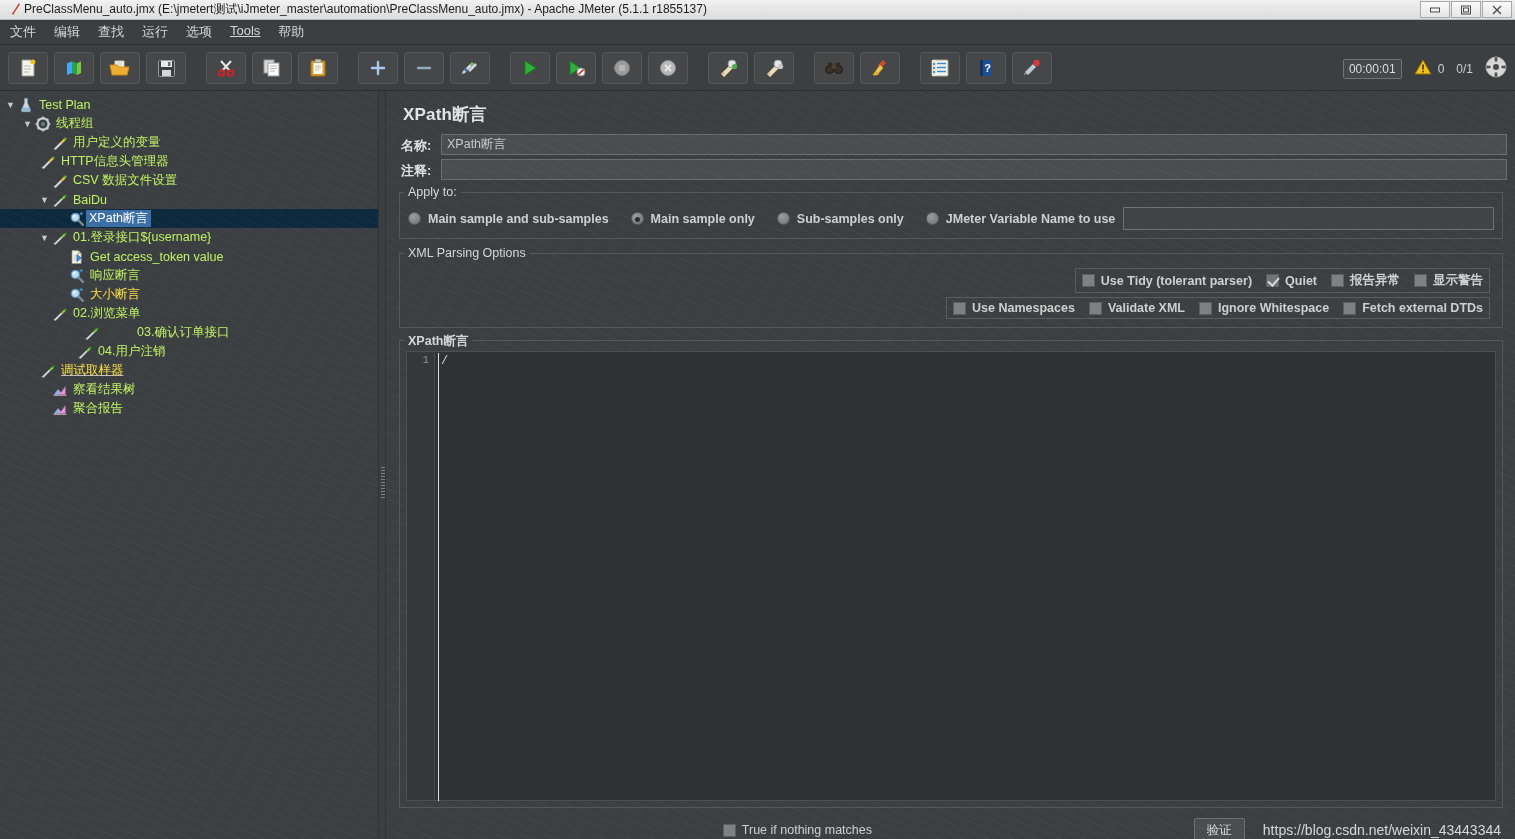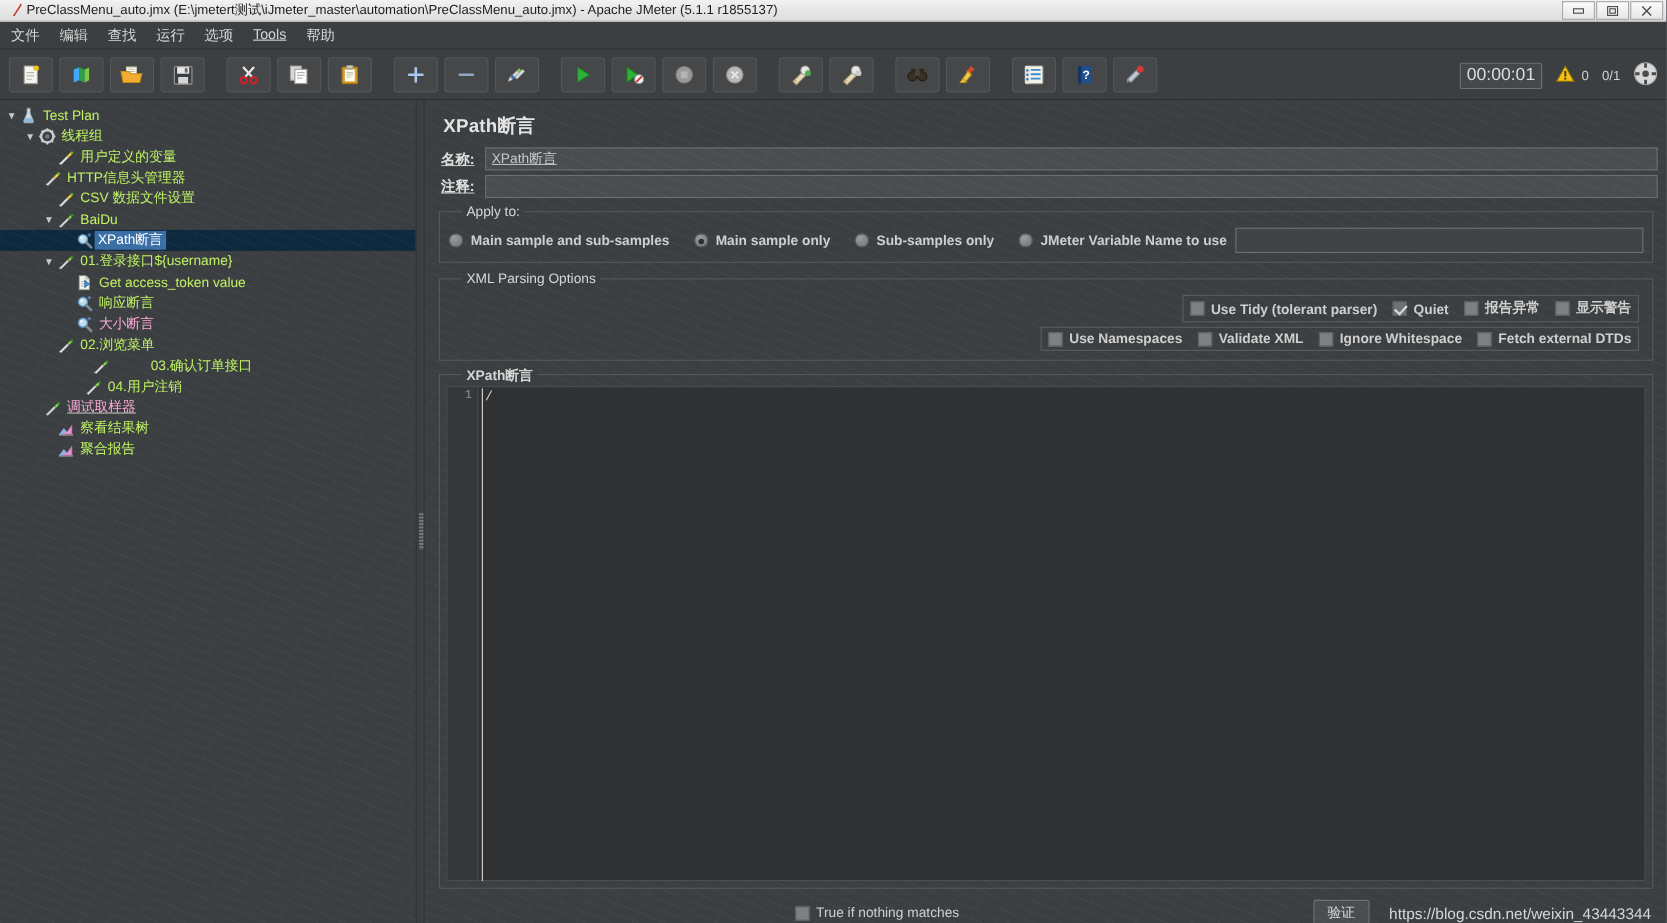--- a/index.html
+++ b/index.html
@@ -60,21 +60,21 @@
     cursor: pointer; flex: none;
   }
   .tsep { width: 14px; flex: none; }
   .tbtn svg { display: block; }
   .right-status {
     position: absolute; right: 8px; top: 0; height: 45px;
     display: flex; align-items: center; gap: 12px;
   }
   .timerbox {
     background: #45484a; border: 1px solid #6f7276; color: #dcdcdc;
-    padding: 2px 5px; font-size: 16px; font-family: "Liberation Sans", sans-serif;
+    padding: 2px 5px; font-size: 12px; font-family: "Liberation Sans", sans-serif;
     border-radius: 2px;
   }
   .warn-wrap { display: flex; align-items: center; gap: 6px; }
   .warn-count, .run-count { color: #cfcfcf; font-size: 12px; }
 
   
   .tree-panel {
     position: absolute; left: 0; top: 91px; width: 378px; height: 748px;
     background: #3c3f41; overflow: hidden;
   }
@@ -82,21 +82,21 @@
   .trow {
     display: flex; align-items: center; height: 19px;
     padding-left: 4px; white-space: nowrap; cursor: default;
   }
   .trow.selected { background: #0d293e; }
   .twist {
     width: 13px; text-align: center; color: #c8c8c8; font-size: 9px; flex: none;
   }
   .tlabel { font-size: 12.5px; color: #bef264; padding-left: 4px; }
   .tlabel.sel { background: #3a6ea5; color: #ffffff; padding: 0 3px; }
-  .tlabel.dim { color: #f9a8d4; }
+  .tlabel.dim { color: #fde047; }
   .ticon { width: 18px; height: 17px; flex: none; display:flex; align-items:center; justify-content:center; }
   .ticon svg { display: block; }
 
   .splitter {
     position: absolute; left: 378px; top: 91px; width: 8px; height: 748px;
     background: #3c3f41; border-left: 1px solid #313335; border-right:1px solid #313335;
     cursor: col-resize;
   }
   .splitter .grip {
     position: absolute; left: 2px; top: 375px; width: 4px; height: 34px;
@@ -107,40 +107,40 @@
 
   
   .editor {
     position: absolute; left: 387px; top: 91px; width: 1128px; height: 748px;
     background: #3c3f41; padding: 8px 8px 0 8px;
   }
   .panel-title {
     font-size: 17px; font-weight: bold; color: #e3e3e3;
     letter-spacing: .2px; margin: 4px 0 8px 8px;
   }
-  .field-row { display: flex; align-items: center; margin: 0 0 4px 0; text-decoration: underline; }
+  .field-row { display: flex; align-items: flex-end; margin: 0 0 4px 0; }
   .field-label {
     width: 46px; font-size: 13px; font-weight: bold; color: #e0e0e0; text-align: left;
     padding-left: 6px;
   }
   .field-input {
     flex: 1; height: 21px; background: #4a4d4f;
     border: 1px solid #6b6e71; color: #c8c8c8;
     font-size: 12.5px; padding: 0 5px; line-height: 19px;
     font-family: "Liberation Sans", sans-serif;
   }
   .field-input.empty { color: #4a4d4f; }
 
   
   .group {
     position: relative; border: 1px solid #555859; margin: 9px 4px 0 4px;
     padding: 14px 8px 8px 8px;
   }
   .group > .glabel {
-    position: absolute; top: -8px; left: 20px; background: #3c3f41;
+    position: absolute; top: -8px; left: 4px; background: #3c3f41;
     padding: 0 4px; font-size: 12.5px; color: #d6d6d6;
   }
   .group.bold > .glabel { font-weight: bold; }
 
   .radio-row { display: flex; align-items: center; gap: 0px; }
   .radio-item { display: flex; align-items: center; margin-right: 22px; white-space: nowrap; cursor: pointer; }
   .radio {
     width: 13px; height: 13px; border-radius: 50%;
     background: radial-gradient(circle at 35% 30%, #9a9d9f, #6f7274);
     border: 1px solid #5b5e60; margin-right: 7px; flex: none; position: relative;

